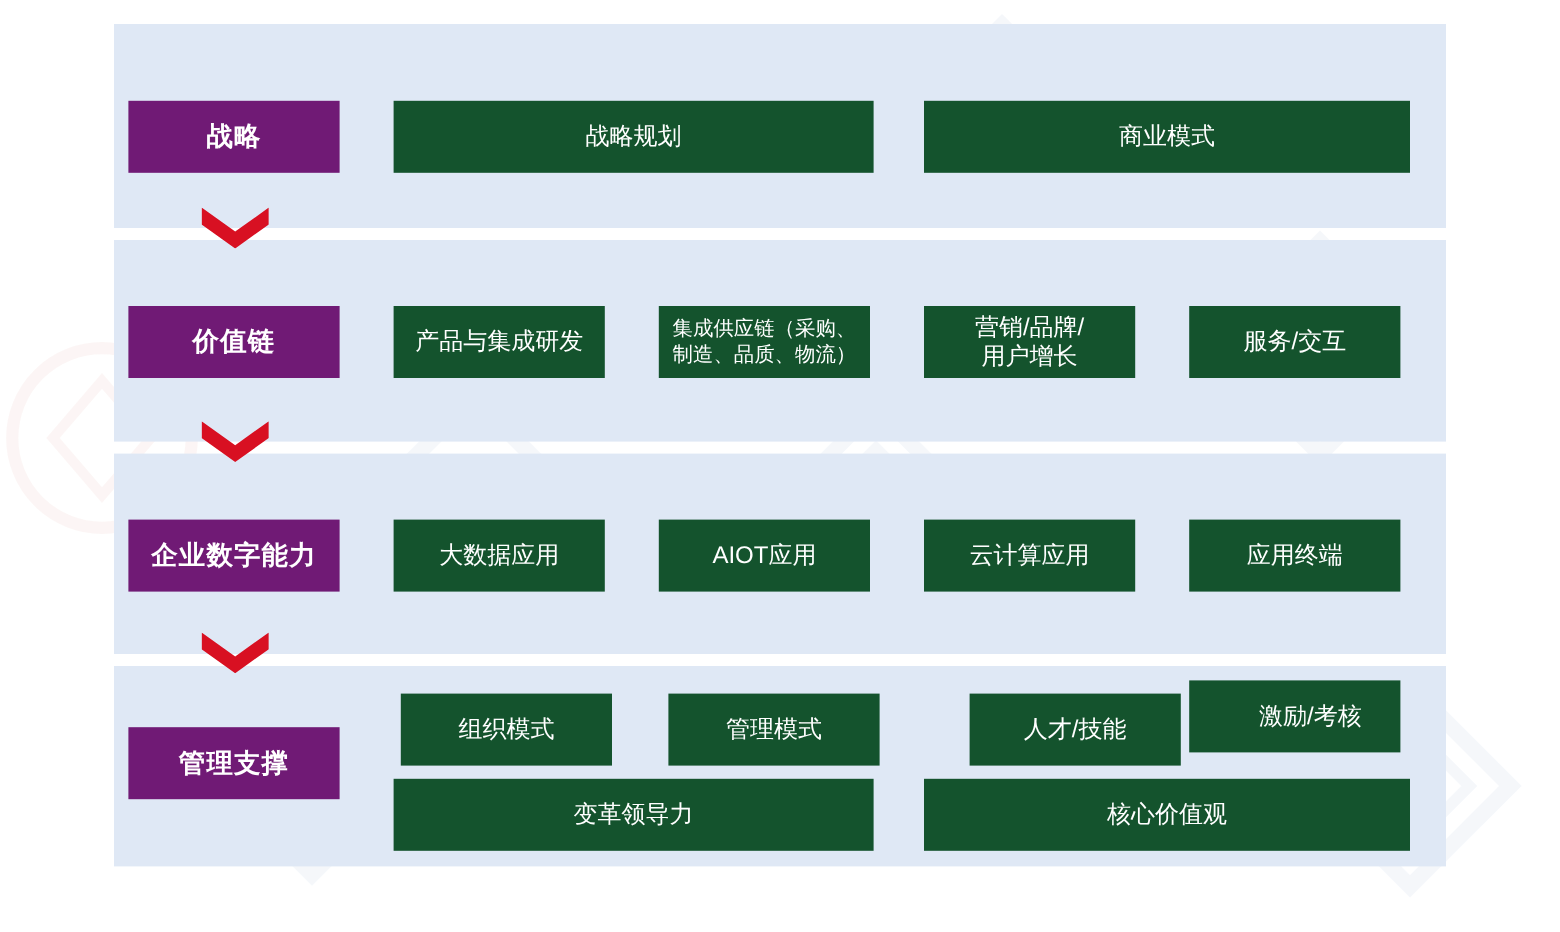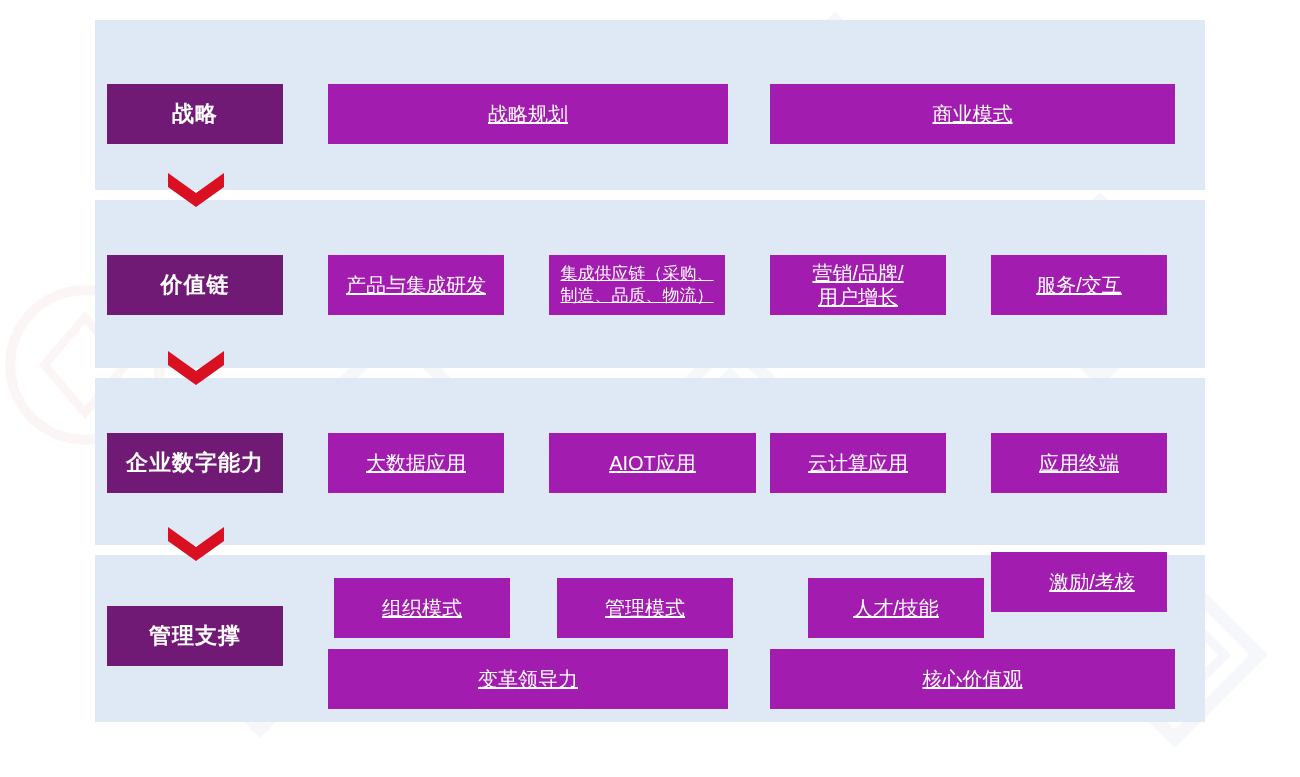--- a/index.html
+++ b/index.html
@@ -48,21 +48,21 @@
     align-items: center;
     justify-content: center;
     text-align: center;
     color: #ffffff;
     z-index: 3;
     line-height: 1.22;
     padding: 2px 6px;
     white-space: pre-line;
   }
   .box.primary  { background: #701a75; font-weight: bold; font-size: 22px; letter-spacing: 1px; }
-  .box.light    { background: #a21caf; font-weight: normal; font-size: 20px; text-decoration: underline; }
+  .box.light    { background: #14532d; font-weight: normal; font-size: 20px; }
   .box.light.sm { font-size: 17px; line-height: 1.3; }
 
   
   .chevron {
     position: absolute;
     z-index: 4;
   }
   .chevron svg { display: block; }
 </style>
 </head>
@@ -152,21 +152,21 @@
       <path d="M0 0 L0 14 L28 34 L56 14 L56 0 L28 20 Z" fill="#d81022"></path>
     </svg>
   </div>
 
   <div class="panel" style="left:95px; top:378px; width:1110px; height:167px;"></div>
 
   <div class="box primary" style="left:107px; top:433px; width:176px; height:60px;">企业数字能力</div>
 
   <div class="box light" style="left:328px; top:433px; width:176px; height:60px;">大数据应用</div>
 
-  <div class="box light" style="left:549px; top:433px; width:207px; height:60px;">AIOT应用</div>
+  <div class="box light" style="left:549px; top:433px; width:176px; height:60px;">AIOT应用</div>
 
   <div class="box light" style="left:770px; top:433px; width:176px; height:60px;">云计算应用</div>
 
   <div class="box light" style="left:991px; top:433px; width:176px; height:60px;">应用终端</div>
 
   <div class="chevron" style="left:168px; top:527px;">
     <svg width="56" height="34" viewBox="0 0 56 34">
       <path d="M0 0 L0 14 L28 34 L56 14 L56 0 L28 20 Z" fill="#d81022"></path>
     </svg>
   </div>
@@ -174,19 +174,19 @@
   <div class="panel" style="left:95px; top:555px; width:1110px; height:167px;"></div>
 
   <div class="box primary" style="left:107px; top:606px; width:176px; height:60px;">管理支撑</div>
 
   <div class="box light" style="left:334px; top:578px; width:176px; height:60px;">组织模式</div>
 
   <div class="box light" style="left:545px; top:578px; width:176px; height:60px;margin-left:12px;">管理模式</div>
 
   <div class="box light" style="left:780px; top:578px; width:176px; height:60px;margin-left:28px;">人才/技能</div>
 
-  <div class="box light" style="left:991px; top:552px; width:176px; height:60px;padding-left:32px;">激励/考核</div>
+  <div class="box light" style="left:991px; top:567px; width:176px; height:60px;padding-left:32px;">激励/考核</div>
 
   <div class="box light" style="left:328px; top:649px; width:400px; height:60px;">变革领导力</div>
 
   <div class="box light" style="left:770px; top:649px; width:405px; height:60px;">核心价值观</div>
 
 </div>
 
 </body></html>

